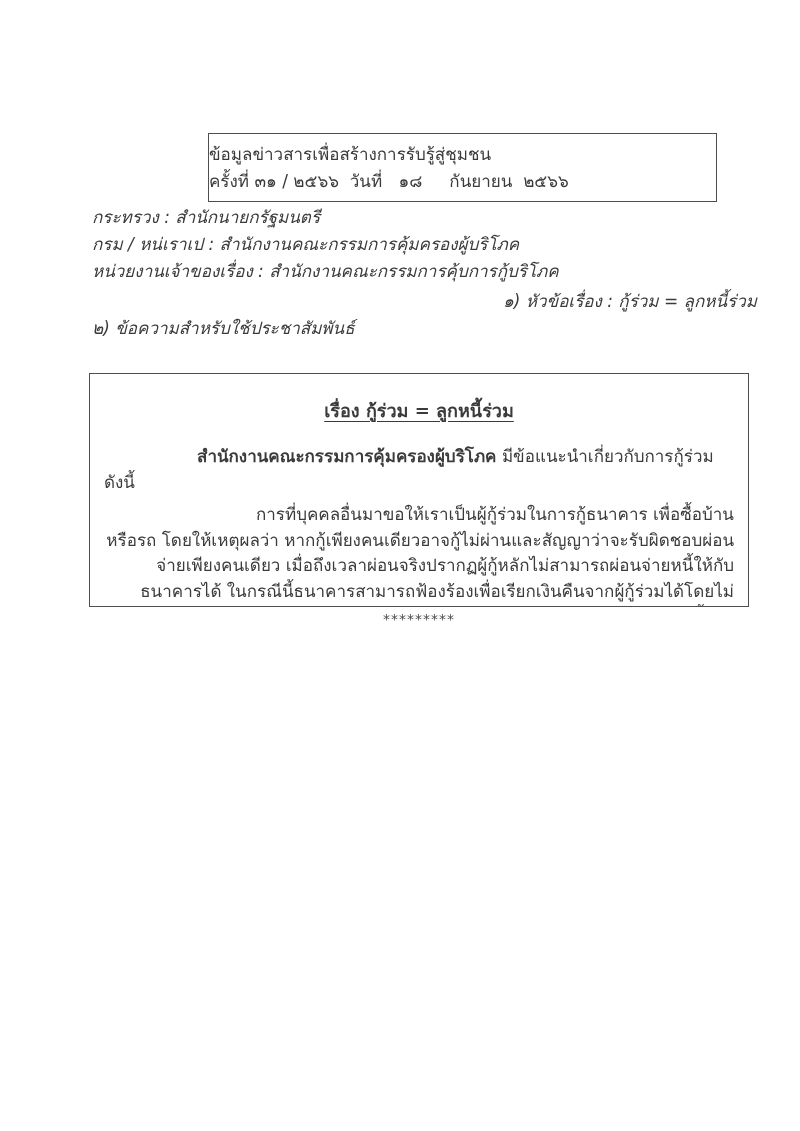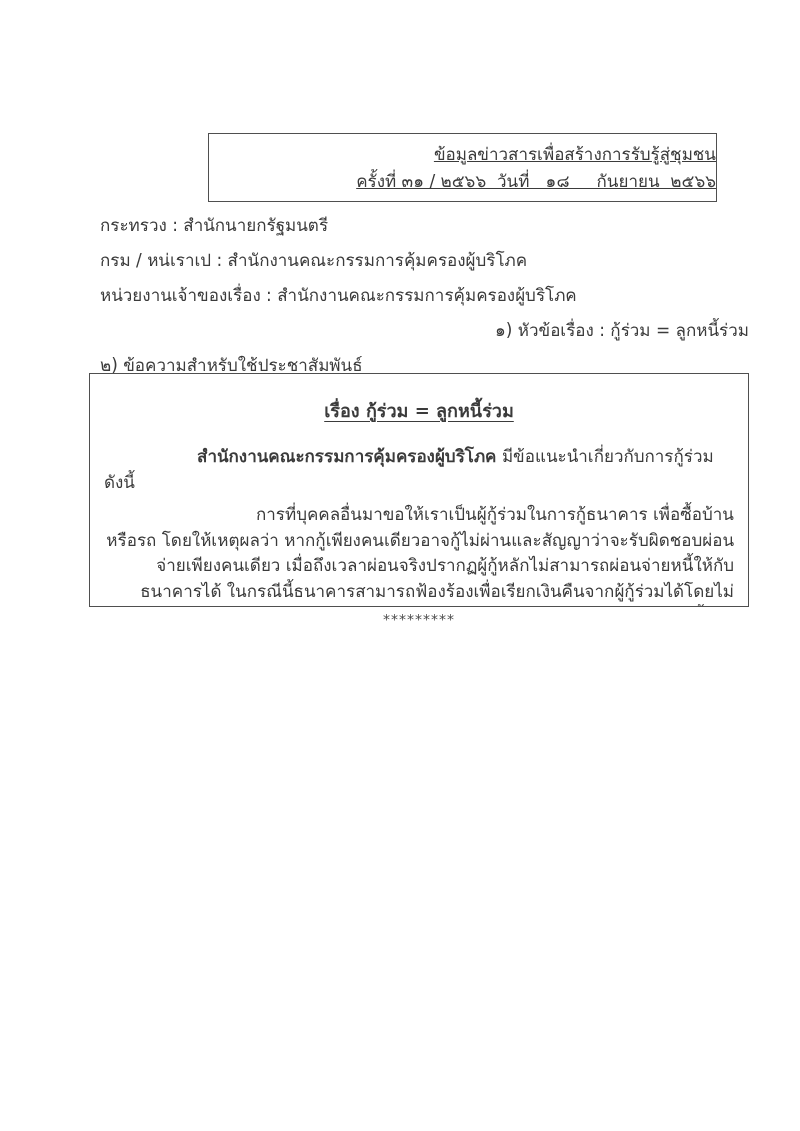--- a/index.html
+++ b/index.html
@@ -12,46 +12,46 @@
     color: #3b3b3b;
     overflow: hidden;
   }
   
   .header-box {
     position: absolute;
     left: 208px; top: 133px;
     width: 509px; height: 69px;
     border: 1px solid #4f4f4f;
     box-sizing: border-box;
-    text-align: right;
+    text-align: left;
     overflow: hidden;
-    text-decoration: underline;
   }
   .header-line1 {
     margin-top: 7px;
     font-size: 17px;
     line-height: 27px;
     white-space: pre-wrap;
   }
   .header-line2 {
     font-size: 17px;
     line-height: 27px;
     white-space: pre-wrap;
   }
   
   .meta {
     position: absolute;
     left: 92px; top: 204px;
     width: 665px;
   }
   .meta p {
-    margin: 8px;
+    margin: 0;
     font-size: 17px;
     line-height: 27px;
     white-space: nowrap;
+    font-style: italic;
   }
   .meta .numbered-first { margin-top: 3px; text-align: right; }
   
   .content-box {
     position: absolute;
     left: 89px; top: 373px;
     width: 660px; height: 234px;
     border: 1px solid #4f4f4f;
     box-sizing: border-box;
     padding: 22px 14px 0 14px;
@@ -99,21 +99,21 @@
 <div class="page">
 
   <div class="header-box">
     <div class="header-line1">ข้อมูลข่าวสารเพื่อสร้างการรับรู้สู่ชุมชน</div>
     <div class="header-line2">ครั้งที่ ๓๑ / ๒๕๖๖  วันที่   ๑๘     กันยายน  ๒๕๖๖</div>
   </div>
 
   <div class="meta">
     <p>กระทรวง : สำนักนายกรัฐมนตรี</p>
     <p>กรม / หน่เราเป : สำนักงานคณะกรรมการคุ้มครองผู้บริโภค</p>
-    <p>หน่วยงานเจ้าของเรื่อง : สำนักงานคณะกรรมการคุ้มครองผู้บริโภค</p>
+    <p>หน่วยงานเจ้าของเรื่อง : สำนักงานคณะกรรมการคุ้บการกู้บริโภค</p>
     <p class="numbered-first">๑) หัวข้อเรื่อง : กู้ร่วม = ลูกหนี้ร่วม</p>
     <p>๒) ข้อความสำหรับใช้ประชาสัมพันธ์</p>
   </div>
 
   <div class="content-box">
     <p class="box-title">
       <span class="underlined">เรื่อง กู้ร่วม = ลูกหนี้ร่วม</span>
     </p>
     <p class="box-intro">
       <b>สำนักงานคณะกรรมการคุ้มครองผู้บริโภค</b><span> มีข้อแนะนำเกี่ยวกับการกู้ร่วม ดังนี้</span>

